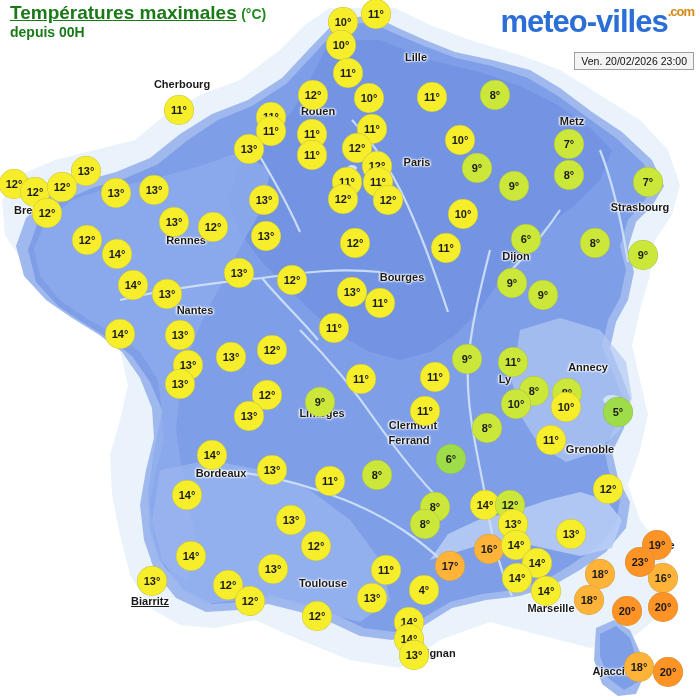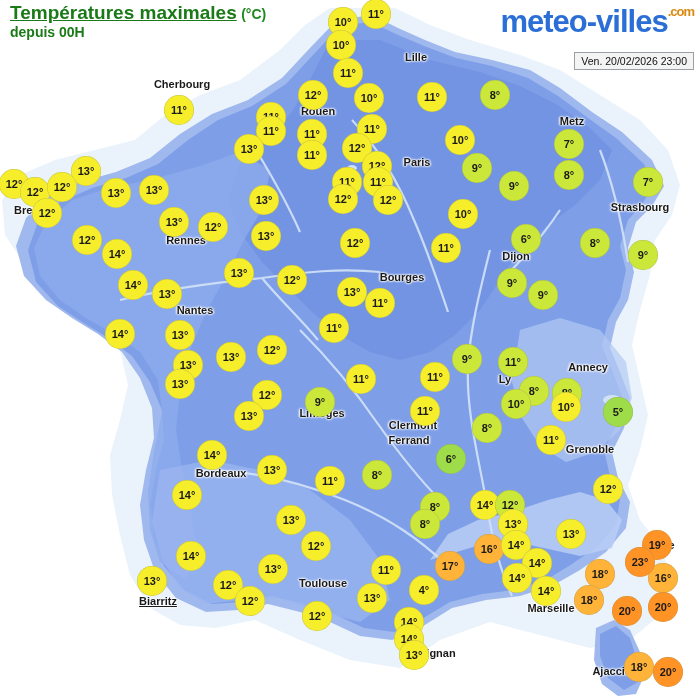--- a/index.html
+++ b/index.html
@@ -195,21 +195,21 @@
       <div class="city" style="left: 195px; top: 310px;">Nantes</div>
       <div class="city" style="left: 588px; top: 367px;">Annecy</div>
       <div class="city" style="left: 322px; top: 379px; margin-top: 34px;">Limoges</div>
       <div class="city" style="left: 505px; top: 379px;">Ly</div>
       <div class="city" style="left: 413px; top: 425px;">Clermont</div>
       <div class="city" style="left: 409px; top: 440px;">Ferrand</div>
       <div class="city" style="left: 562px; top: 449px; margin-left: 28px;">Grenoble</div>
       <div class="city" style="left: 221px; top: 473px;">Bordeaux</div>
       <div class="city" style="left: 663px; top: 545px;">Nice</div>
       <div class="city" style="left: 323px; top: 583px;">Toulouse</div>
-      <div class="city" style="left: 158px; top: 601px; text-decoration: underline;">Biarritz</div>
+      <div class="city" style="left: 150px; top: 601px; text-decoration: underline;">Biarritz</div>
       <div class="city" style="left: 551px; top: 608px;">Marseille</div>
       <div class="city" style="left: 441px; top: 653px;">ignan</div>
       <div class="city" style="left: 612px; top: 671px;">Ajaccio</div>
     </div>
   <div id="temp-layer">
       <div class="temp t-yellow" style="left: 343px; top: 22px;">10°</div>
       <div class="temp t-yellow" style="left: 376px; top: 14px;">11°</div>
       <div class="temp t-yellow" style="left: 341px; top: 45px;">10°</div>
       <div class="temp t-yellow" style="left: 348px; top: 73px;">11°</div>
       <div class="temp t-yellow" style="left: 313px; top: 95px;">12°</div>

